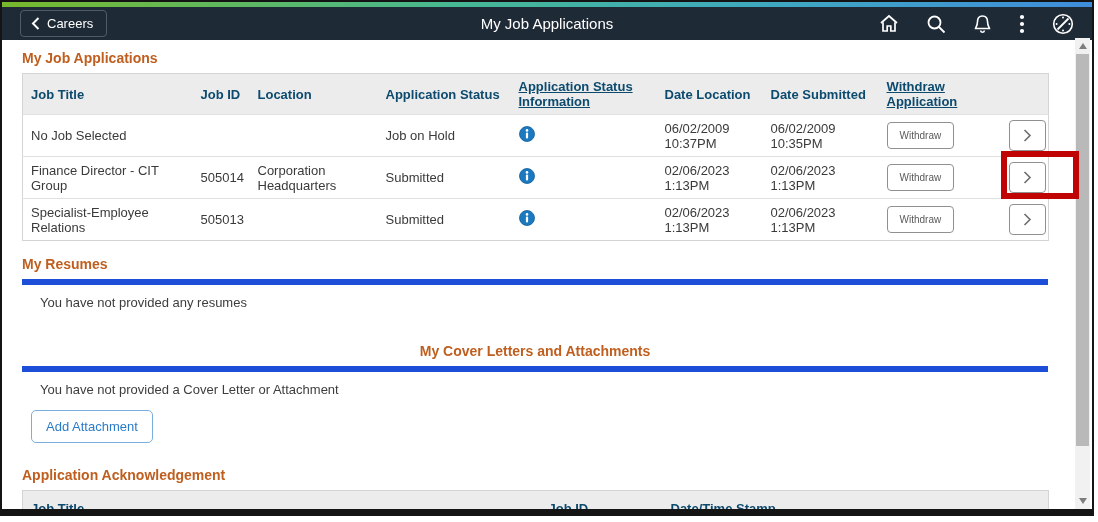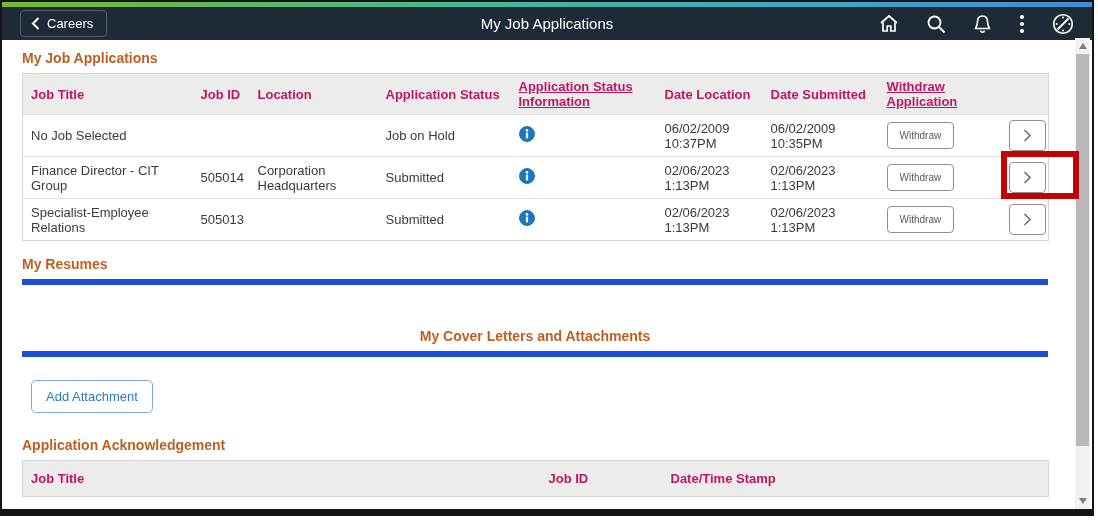--- a/index.html
+++ b/index.html
@@ -26,21 +26,21 @@
   .content { padding:10px 20px 0 20px; }
   .sec-head { color:#bf5e1e; font-size:14px; font-weight:bold; }
   .sec-head.ruled { border-bottom:6px solid #1d4ed8; padding-bottom:7px; }
   .empty-text { font-size:13px; color:#3d3d3d; margin-left:18px; }
 
   
   .tbl { display:table; table-layout:fixed; width:1026px; border:1px solid #d4d4d4; border-collapse:collapse; background:#fff; }
   .tr { display:table-row; }
   .th,.td { display:table-cell; vertical-align:middle; padding:5px 8px; font-size:13px; color:#3a3a3a; }
   .tr.head { background:#ececec; }
-  .th { font-weight:bold; color:#be185d; height:36px; }
+  .th { font-weight:bold; color:#0c4a6e; height:36px; }
   .tr.body .td { border-top:1px solid #e0e0e0; height:42px; }
   .c-center { text-align:left;text-decoration:underline; }
   .pre { white-space:pre-line; }
 
   .w-title{width:170px;} .w-id{width:57px;} .w-loc{width:128px;} .w-status{width:133px;}
   .w-info{width:146px;} .w-created{width:106px;} .w-subm{width:116px;} .w-withdraw{width:122px;} .w-caret{width:48px;}
   .w2-title{width:518px;} .w2-id{width:122px;} .w2-ts{width:336px;} .w2-caret{width:50px;}
 
   .btn-withdraw { display:inline-block; padding:7px 12px; border:1px solid #909090; border-radius:4px;
                   background:#fff; color:#5a5a5a; font-size:10px; cursor:pointer; }
@@ -217,24 +217,26 @@
                 <polyline points="1.5,1 7,6.5 1.5,12" fill="none" stroke="#6e6e6e" stroke-width="1.6"></polyline>
               </svg>
             </span>
           </div>
         </div>
       </div>
 
       <div class="spacer-res"></div>
       <div class="sec-head ruled" style="width:1026px;">My Resumes</div>
       <div class="spacer-txt"></div>
+      <div class="empty-text">You have not provided any resumes</div>
 
       <div class="spacer-cov"></div>
       <div class="sec-head ruled" style="width:1026px;text-align:center;">My Cover Letters and Attachments</div>
       <div class="spacer-txt"></div>
+      <div class="empty-text">You have not provided a Cover Letter or Attachment</div>
       <div class="spacer-btn"></div>
       <span class="btn-add">Add Attachment</span>
 
       <div class="spacer-ack"></div>
       <div class="sec-head">Application Acknowledgement</div>
       <div class="head-gap"></div>
 
       <div class="tbl">
         <div class="tr head">
           <div class="th w2-title">Job Title</div>

